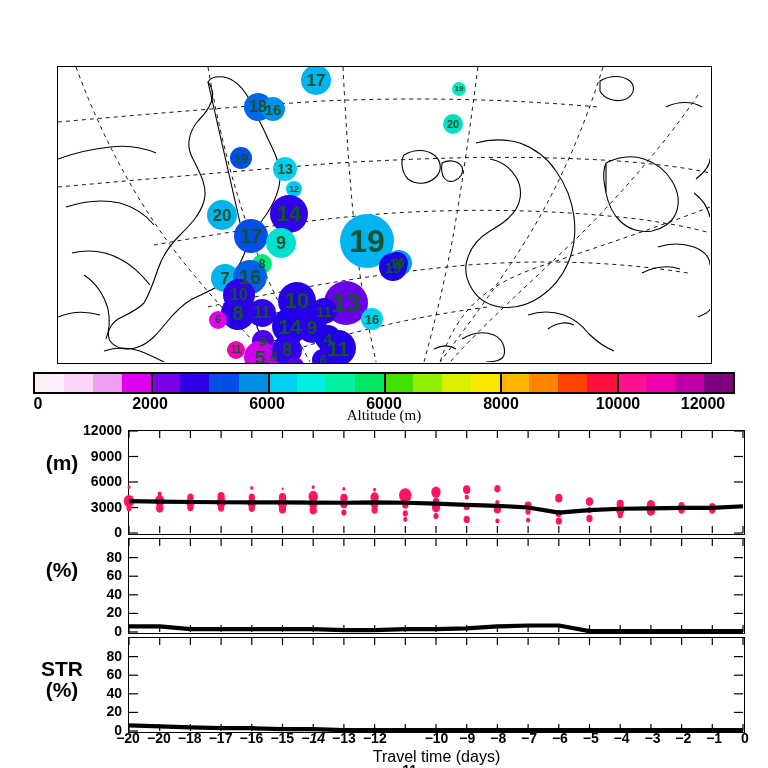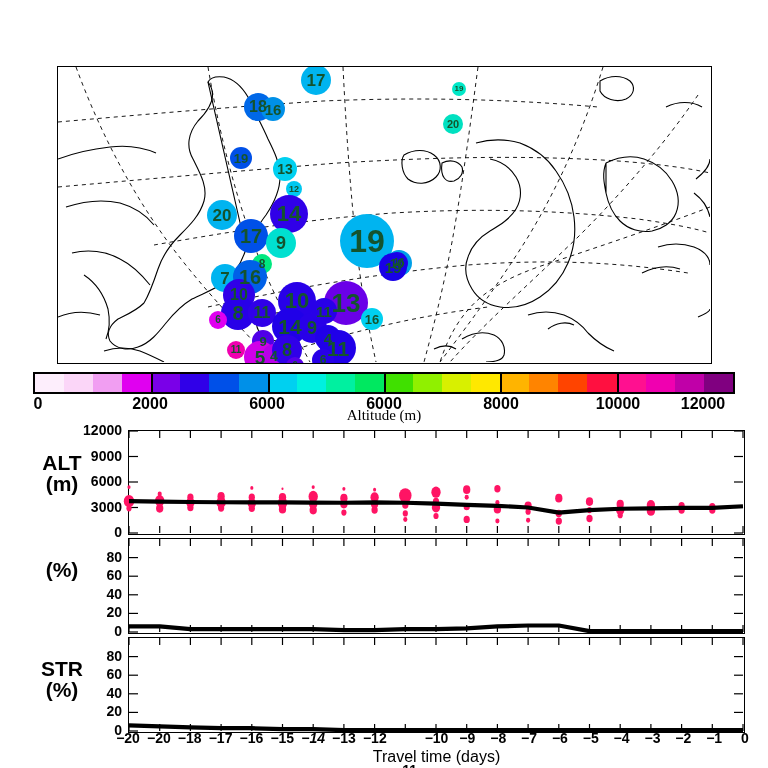--- a/index.html
+++ b/index.html
@@ -476,21 +476,20 @@
         <ellipse cx="521.9" cy="73.95" rx="4.16" ry="4.96" fill="#ff1464"></ellipse>
         <ellipse cx="521.9" cy="79.9" rx="4.16" ry="4.96" fill="#ff1464"></ellipse>
         <ellipse cx="552.6" cy="74.8" rx="3.12" ry="3.7199999999999998" fill="#ff1464"></ellipse>
         <ellipse cx="552.6" cy="79.05" rx="3.12" ry="3.7199999999999998" fill="#ff1464"></ellipse>
         <ellipse cx="583.3" cy="75.65" rx="3.12" ry="3.7199999999999998" fill="#ff1464"></ellipse>
         <ellipse cx="583.3" cy="79.05" rx="3.12" ry="3.7199999999999998" fill="#ff1464"></ellipse>
         <path d="M 0,70.125 L 30.700000000000003,70.55 L 61.400000000000006,70.975 L 92.1,71.22999999999999 L 122.80000000000001,71.4 L 153.5,71.4 L 184.2,71.57 L 214.89999999999998,71.74 L 245.60000000000002,71.4 L 276.3,71.74 L 307,72.675 L 337.70000000000005,73.95 L 368.4,74.8 L 399.1,76.5 L 429.79999999999995,81.6 L 460.5,79.05 L 491.20000000000005,77.775 L 521.9,77.35 L 552.6,76.925 L 583.3,76.925 L 614,75.225" fill="none" stroke="#000000" stroke-width="4.2" stroke-linejoin="round"></path>
       </svg>
   </div>
   <div class="panel-ylabel" id="lbl-alt" style="left:4px; top:452px; width:116px;">
-    <div>ALT</div>
     <div>(m)</div>
   </div>
   <div class="ytick-col" id="yt-alt" style="left:64px; top:430px; height:105px;">
       <div class="ytick" style="top: 102px;">0</div>
       <div class="ytick" style="top: 76.5px;">3000</div>
       <div class="ytick" style="top: 51px;">6000</div>
       <div class="ytick" style="top: 25.5px;">9000</div>
       <div class="ytick" style="top: 0px;">12000</div>
     </div>
 

